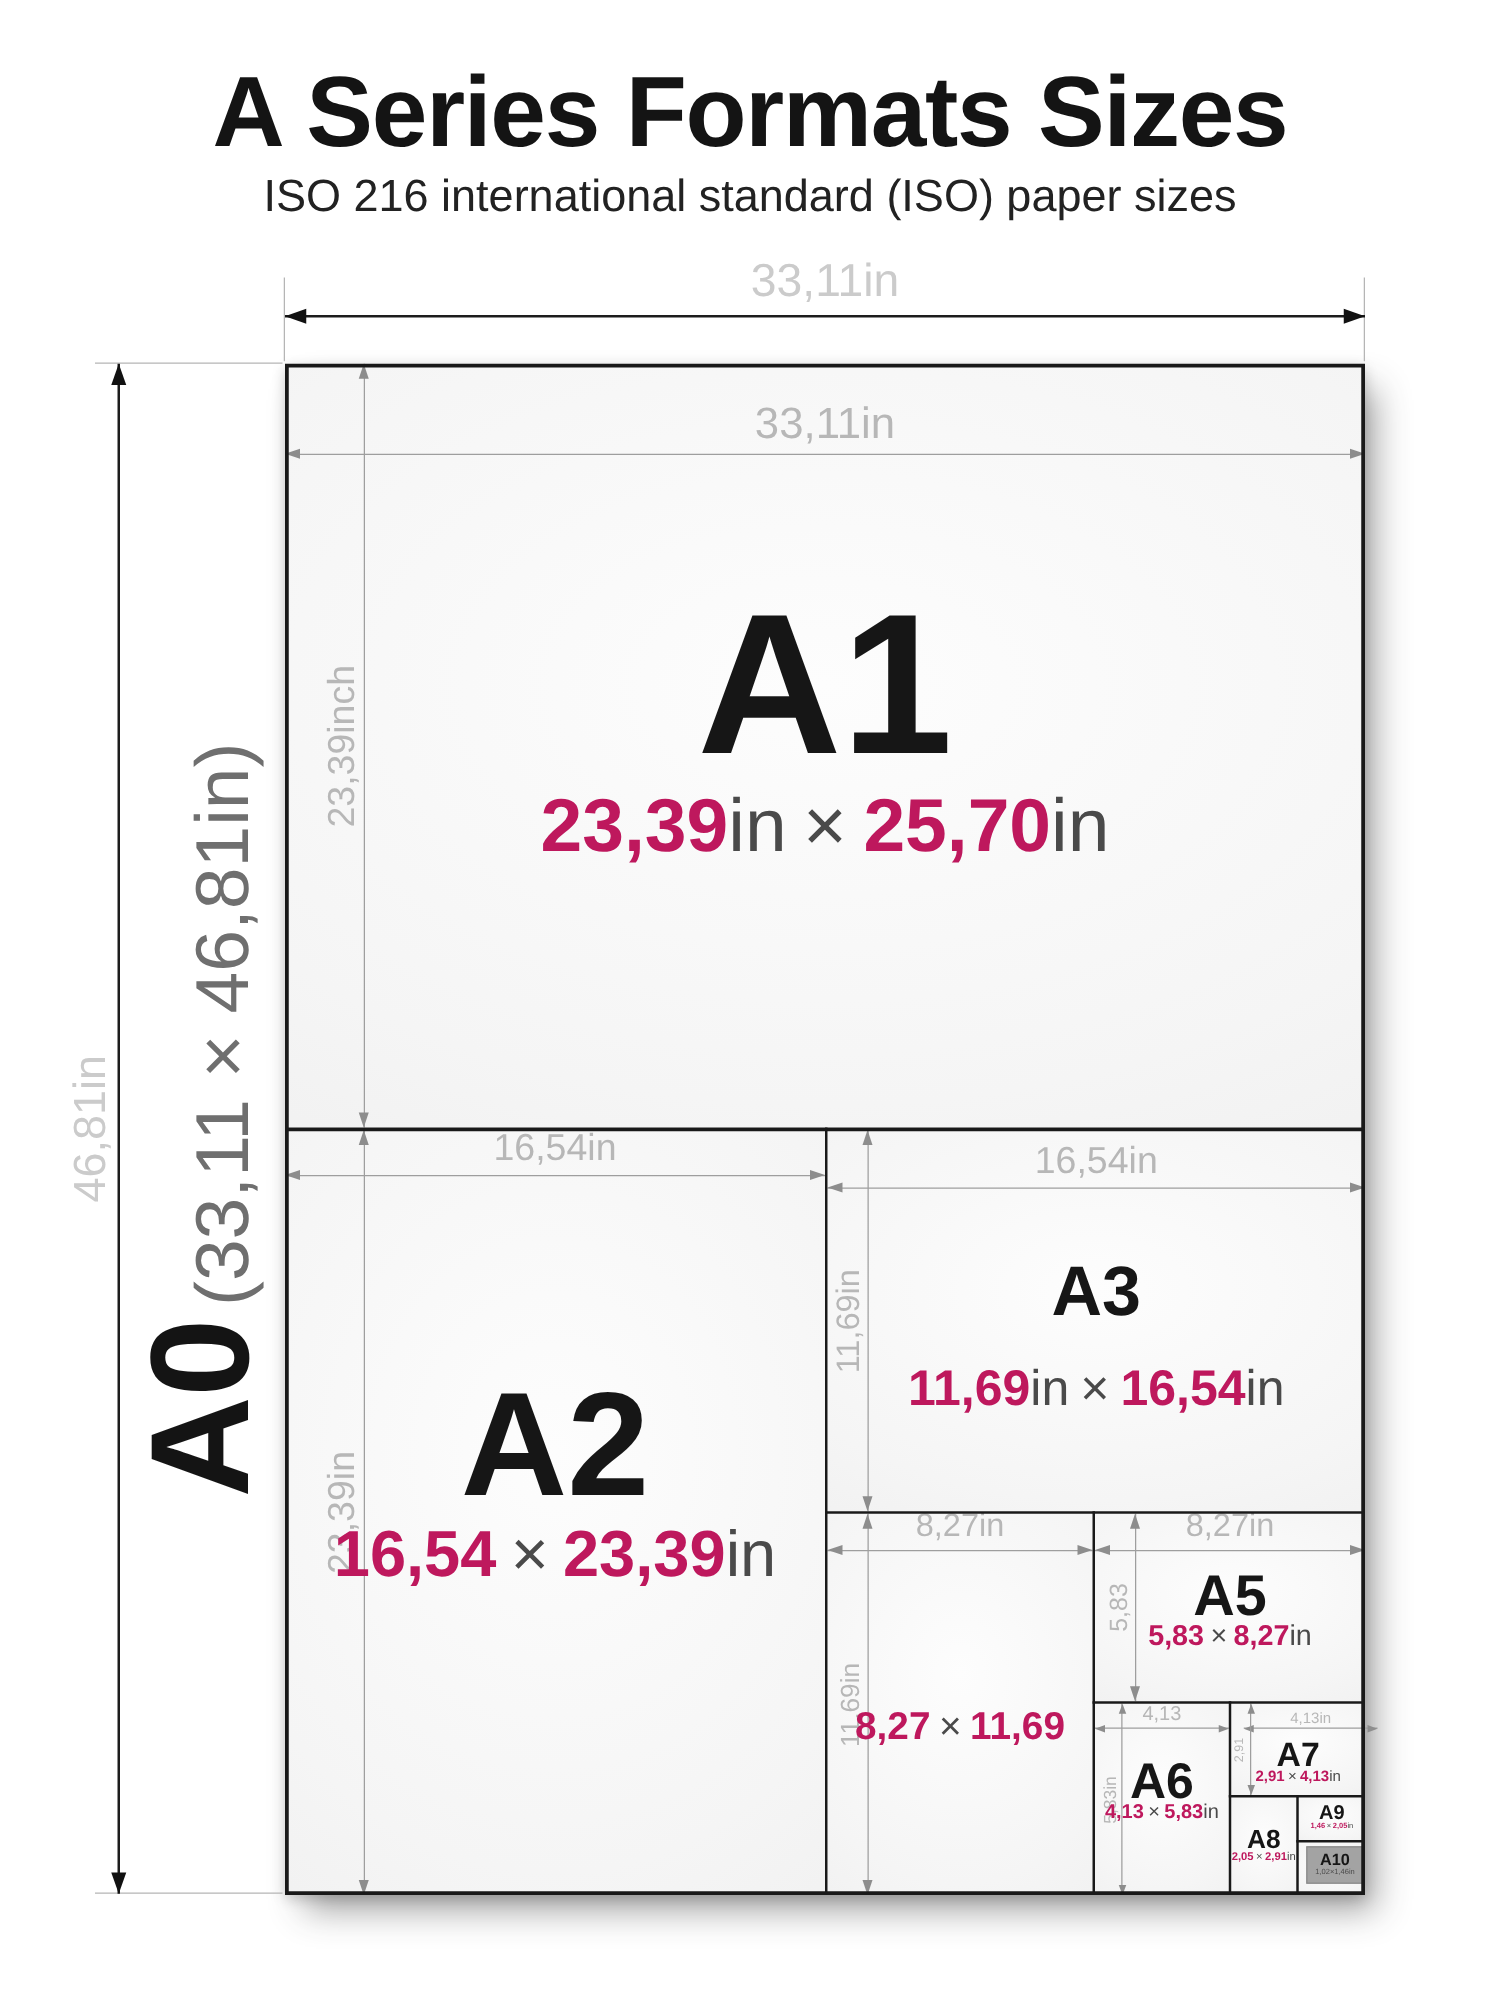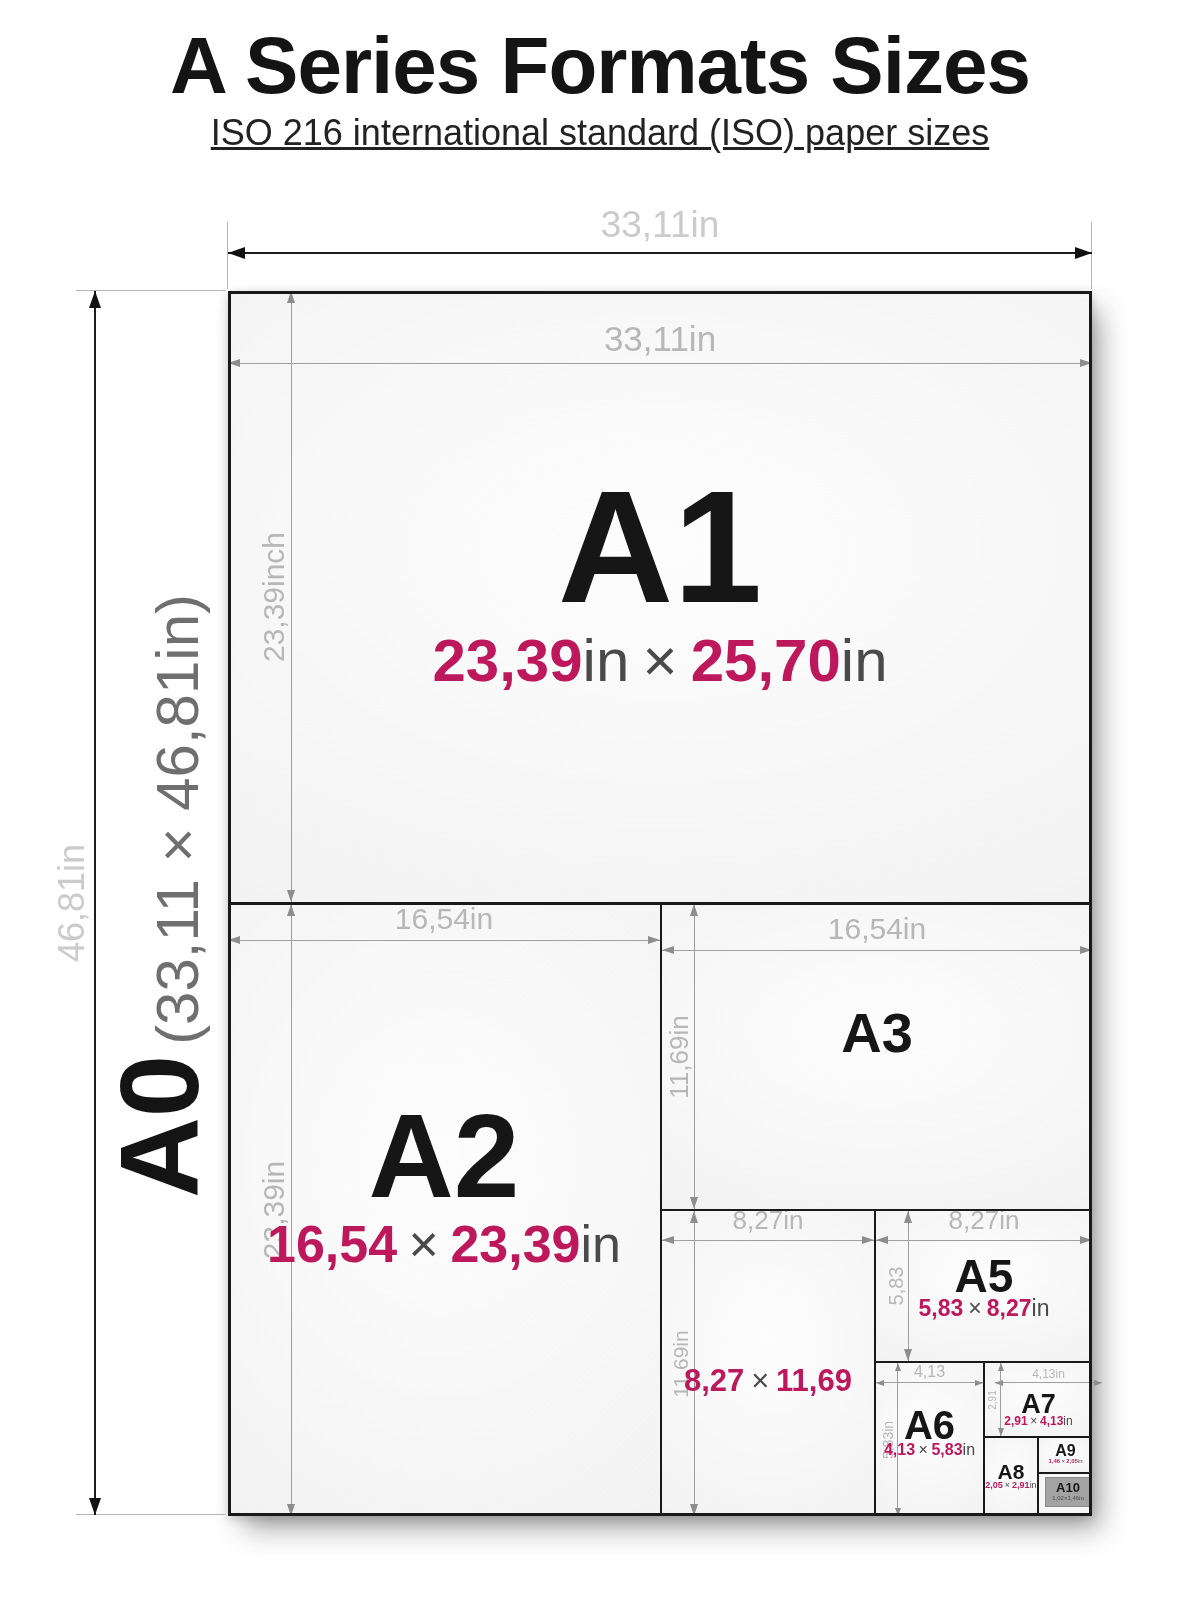--- a/index.html
+++ b/index.html
@@ -1,23 +1,23 @@
 <!DOCTYPE html>
 <html><head>
 <meta charset="utf-8">
 <style>
   html,body{margin:0;padding:0;background:#fff;}
   .canvas{position:relative;width:1200px;height:1611px;background:#ffffff;overflow:hidden;
           font-family:"Liberation Sans", sans-serif;color:#191919;}
 
   
-  .titles{position:absolute;left:0;top:24px;width:100%;text-align:center;}
+  .titles{position:absolute;left:0;top:48px;width:100%;text-align:center;}
   .title{margin:0;font-size:80px;font-weight:700;letter-spacing:-1px;color:#141414;line-height:1.05;}
   .title .t-a{font-weight:700;}
-  .subtitle{margin-top:4px;font-size:36px;font-weight:400;color:#222;letter-spacing:0;text-decoration:underline;}
+  .subtitle{margin-top:4px;font-size:36px;font-weight:400;color:#222;letter-spacing:0;}
 
   
   .sheet{position:absolute;left:228px;top:291px;width:864px;height:1225px;
          box-shadow:12px 16px 26px -4px rgba(50,50,50,.45), 0 3px 10px rgba(0,0,0,.18);}
   .sheet-border{position:absolute;left:0;top:0;right:0;bottom:0;border:3px solid #191919;box-sizing:border-box;z-index:40;pointer-events:none;}
   .region{position:absolute;background:radial-gradient(ellipse 120% 100% at 50% 42%, #fdfdfd 0%, #f5f5f5 55%, #ececec 100%);}
   .divider{position:absolute;background:#191919;z-index:30;}
 
   
   .hdim{position:absolute;height:0;border-top:1px solid #9e9e9e;z-index:20;}
@@ -200,20 +200,21 @@
       <span class="vlab" style="left:-9px;font-size:10px;">2,91</span>
     </div>
 
     <div class="pname" style="left:0;top:176px;width:864px;font-size:160px;">A1</div>
     <div class="psize" style="left:0;top:340px;width:864px;font-size:60px;"><span class="n">23,39</span><span class="u">in</span><span class="x">×</span><span class="n">25,70</span><span class="u">in</span></div>
 
     <div class="pname" style="left:0;top:806px;width:432px;font-size:118px;">A2</div>
     <div class="psize" style="left:0;top:927px;width:432px;font-size:52px;"><span class="n">16,54</span><span class="u"></span><span class="x">×</span><span class="n">23,39</span><span class="u">in</span></div>
 
     <div class="pname" style="left:434px;top:714px;width:430px;font-size:56px;">A3</div>
+    <div class="psize" style="left:434px;top:800px;width:430px;font-size:40px;"><span class="n">11,69</span><span class="u">in</span><span class="x">×</span><span class="n">16,54</span><span class="u">in</span></div>
 
     <div class="psize" style="left:434px;top:1074px;width:212px;font-size:31px;"><span class="n">8,27</span><span class="u"></span><span class="x">×</span><span class="n">11,69</span><span class="u"></span></div>
 
     <div class="pname" style="left:648px;top:962px;width:216px;font-size:46px;">A5</div>
     <div class="psize" style="left:648px;top:1006px;width:216px;font-size:23px;"><span class="n">5,83</span><span class="u"></span><span class="x">×</span><span class="n">8,27</span><span class="u">in</span></div>
 
     <div class="pname" style="left:648px;top:1114px;width:107px;font-size:40px;">A6</div>
     <div class="psize" style="left:648px;top:1151px;width:107px;font-size:16px;"><span class="n">4,13</span><span class="u"></span><span class="x">×</span><span class="n">5,83</span><span class="u">in</span></div>
 
     <div class="pname" style="left:757px;top:1100px;width:107px;font-size:27px;">A7</div>

